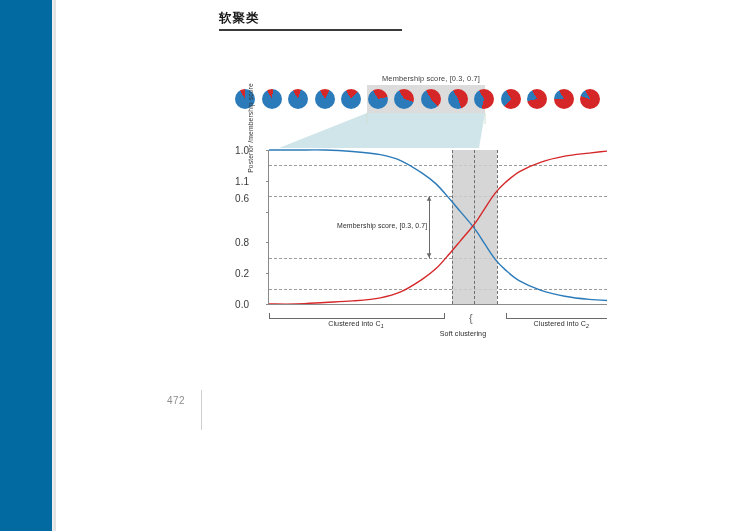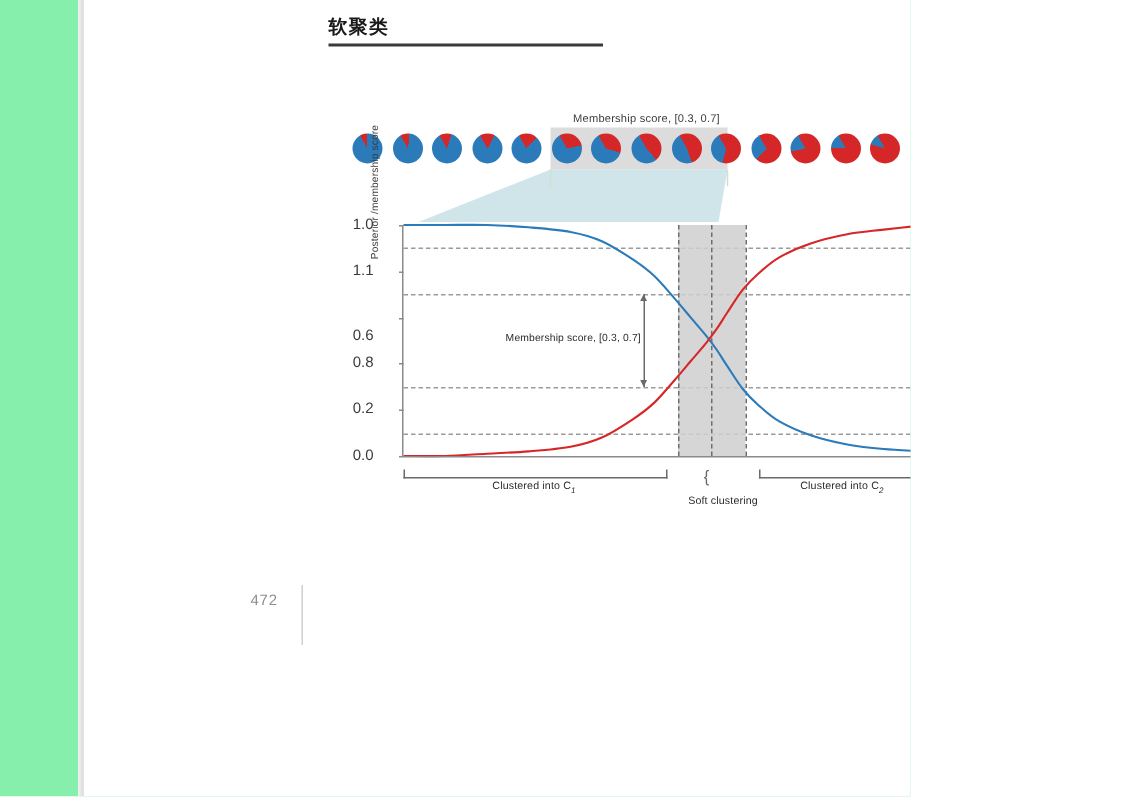--- a/index.html
+++ b/index.html
@@ -13,21 +13,21 @@
     font-family: "Liberation Sans", sans-serif;
     overflow: hidden;
     position: relative;
   }
 
   #viewport {
     position: absolute;
     left: 0; top: 0;
     width: 607px;
     height: 531px;
-    background: #86efac;
+    background: #0369a1;
     overflow: hidden;
   }
 
   
   #page {
     position: absolute;
     left: 56px;
     top: 0px;
     width: 641px;
     height: 531px;
@@ -328,21 +328,21 @@
 
           <div class="ylabel">Posterior /membership score</div>
 
           <div id="yticks">
               <div class="ytick" style="top: 154px;">0.0</div>
               <div class="ytick-mark" style="top: 154px;"></div>
               <div class="ytick" style="top: 123.2px;">0.2</div>
               <div class="ytick-mark" style="top: 123.2px;"></div>
               <div class="ytick" style="top: 92.4px;">0.8</div>
               <div class="ytick-mark" style="top: 92.4px;"></div>
-              <div class="ytick" style="top: 74px;">0.6</div>
+              <div class="ytick" style="top: 48px;">0.6</div>
               <div class="ytick-mark" style="top: 61.6px;"></div>
               <div class="ytick" style="top: 30.8px;">1.1</div>
               <div class="ytick-mark" style="top: 30.8px;"></div>
               <div class="ytick" style="top: 0px;">1.0</div>
               <div class="ytick-mark" style="top: 0px;"></div>
             </div>
           <div id="gridlines">
               <div class="gridline" style="top: 138.6px;"></div>
               <div class="gridline" style="top: 107.8px;"></div>
               <div class="gridline" style="top: 46.2px;"></div>
@@ -376,21 +376,21 @@
         <div class="bracket" id="bracket-right" style="left: 274.64px; top: 167px; width: 111.36px;"></div>
 
         <div class="bracket-label" id="label-left" style="left: 38px; width: 174px; top: 174px;">
           <span>Clustered into C</span><i class="sub">1</i>
         </div>
         <div class="bracket-label" id="label-right" style="left: 274.64px; width: 111.36px; top: 174px;">
           <span>Clustered into C</span><i class="sub">2</i>
         </div>
 
         <div id="soft-brace" style="left: 238.1px; top: 167px;">{</div>
-        <div class="bracket-label" id="label-soft" style="left: 201px; width: 100px; top: 184px;">Soft clustering</div>
+        <div class="bracket-label" id="label-soft" style="left: 182px; width: 100px; top: 184px;">Soft clustering</div>
       </div>
 
     </div>
 
     <div id="page-number">472</div>
     <div id="page-number-rule"></div>
 
   </div>
 </div>
 

